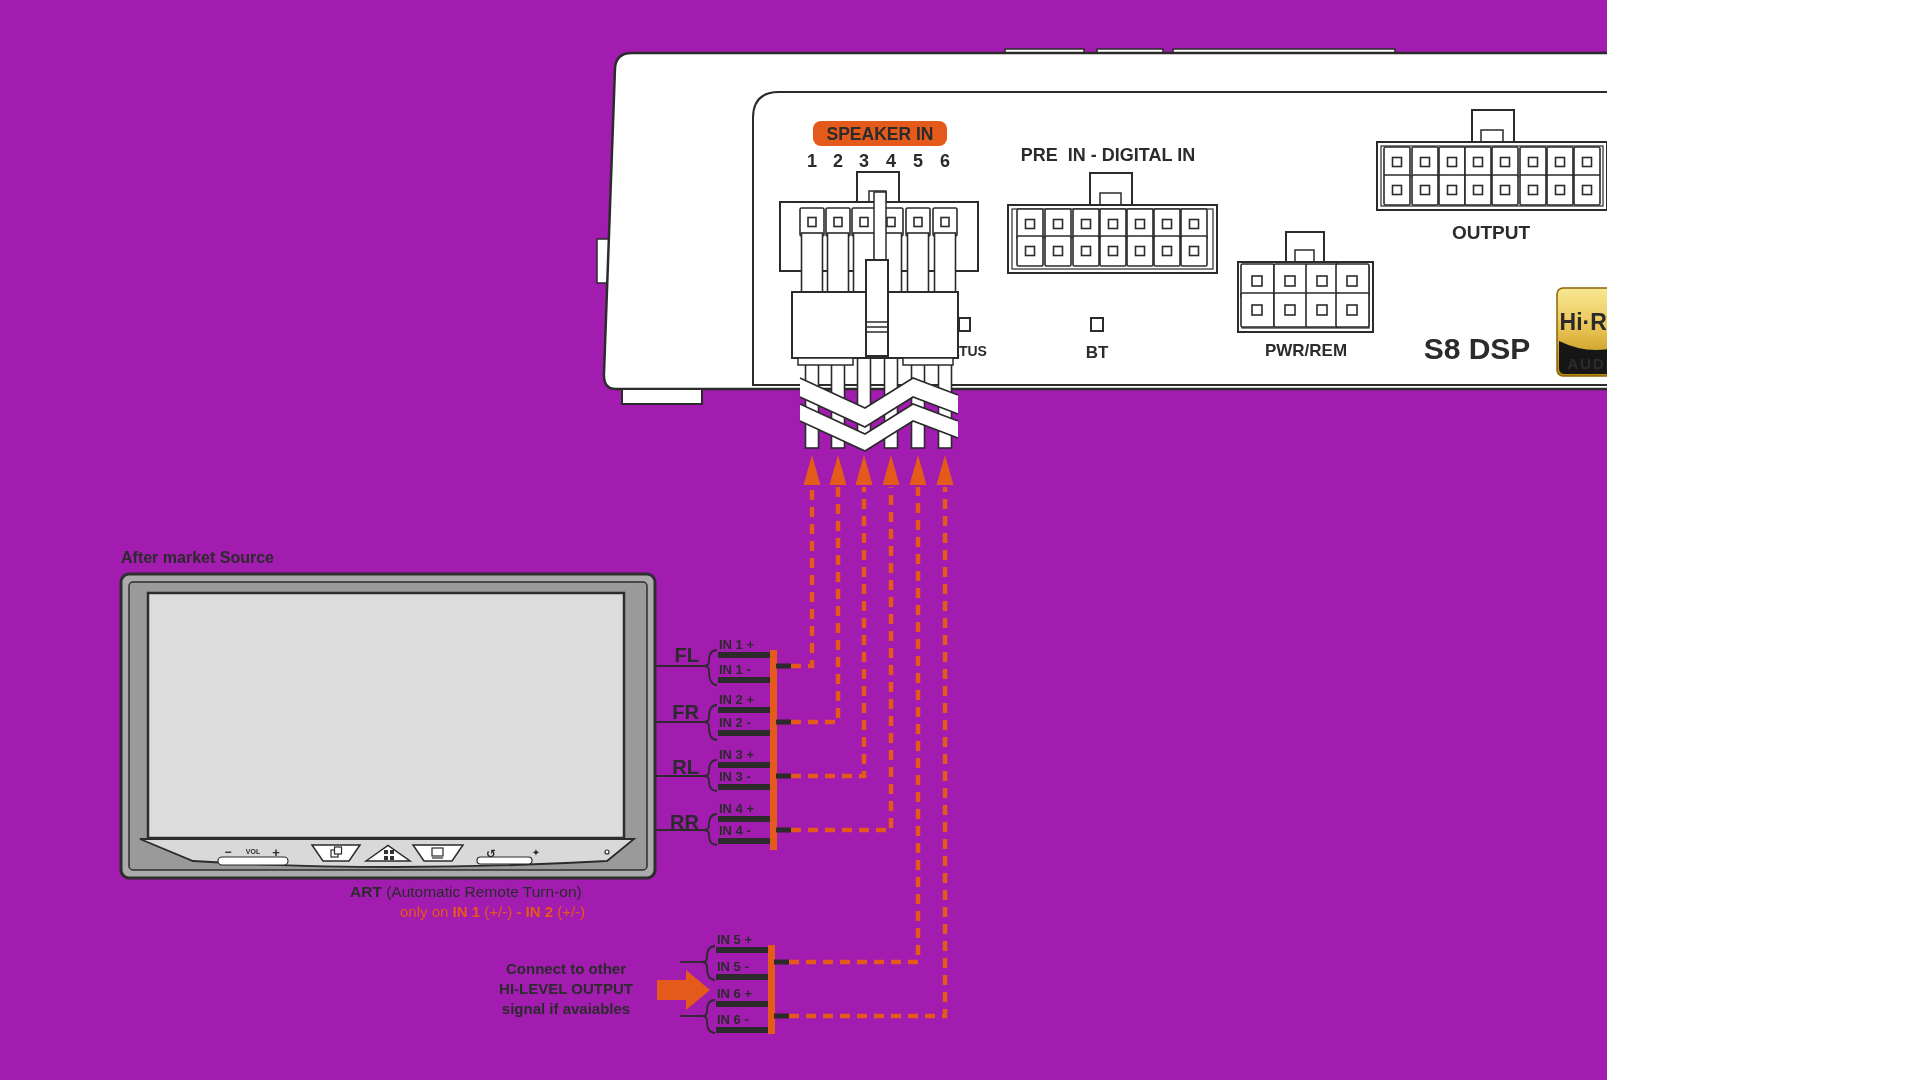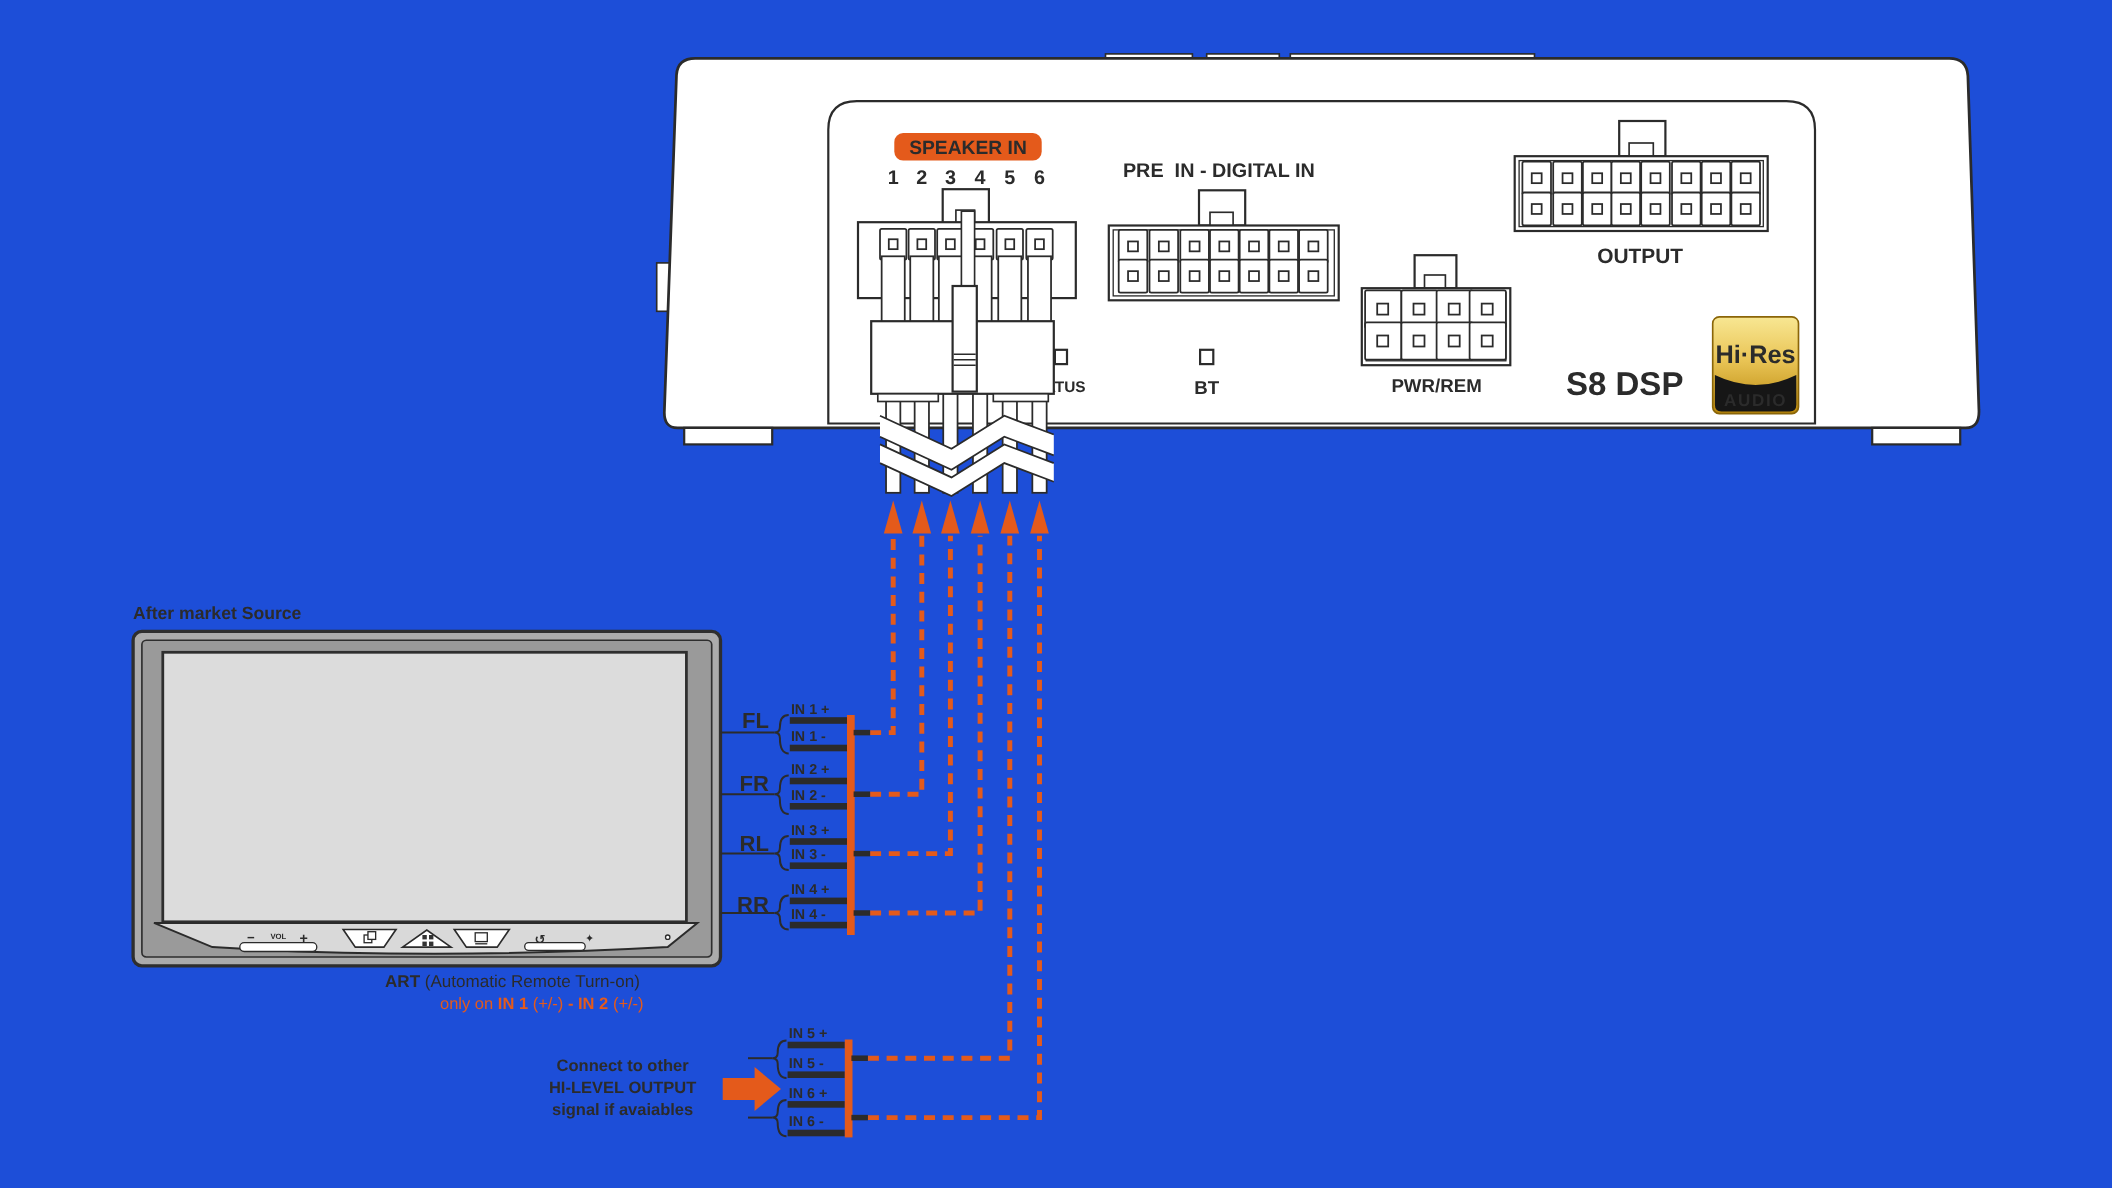--- a/index.html
+++ b/index.html
@@ -1,16 +1,16 @@
 <!DOCTYPE html>
 <html><head>
 <meta charset="utf-8">
 <style>
   html,body{margin:0;padding:0;background:#ffffff;}
-  #stage{position:relative;width:1920px;height:1080px;background:#1d4ed8;overflow:hidden;
+  #stage{position:relative;width:1607px;height:1080px;background:#a21caf;overflow:hidden;
          font-family:"Liberation Sans","DejaVu Sans",sans-serif;}
   svg{position:absolute;left:0;top:0;}
   svg text{font-family:"Liberation Sans","DejaVu Sans",sans-serif;fill:#2b2b2b;}
   .b{font-weight:bold;}
 </style>
 </head>
 <body>
 
 <div id="stage">
 <svg width="1920" height="1080" viewBox="0 0 1920 1080">

